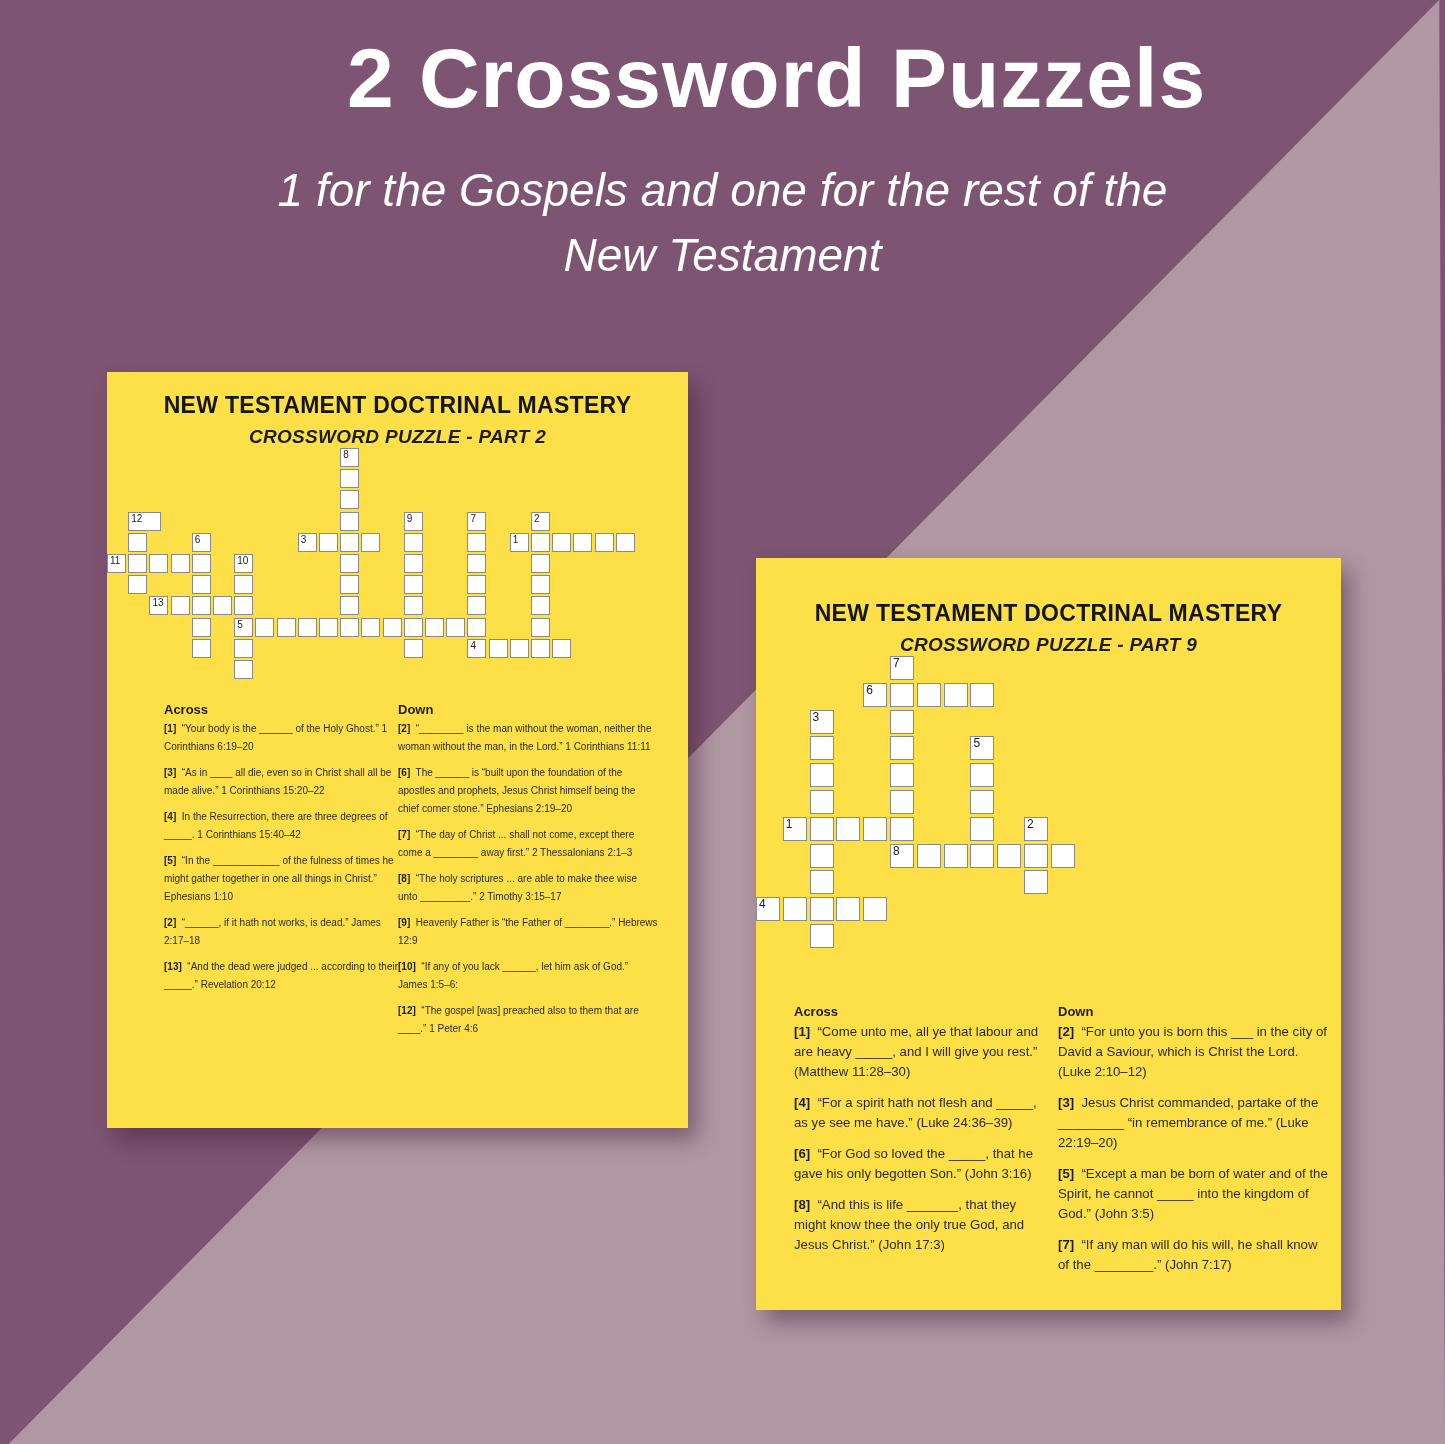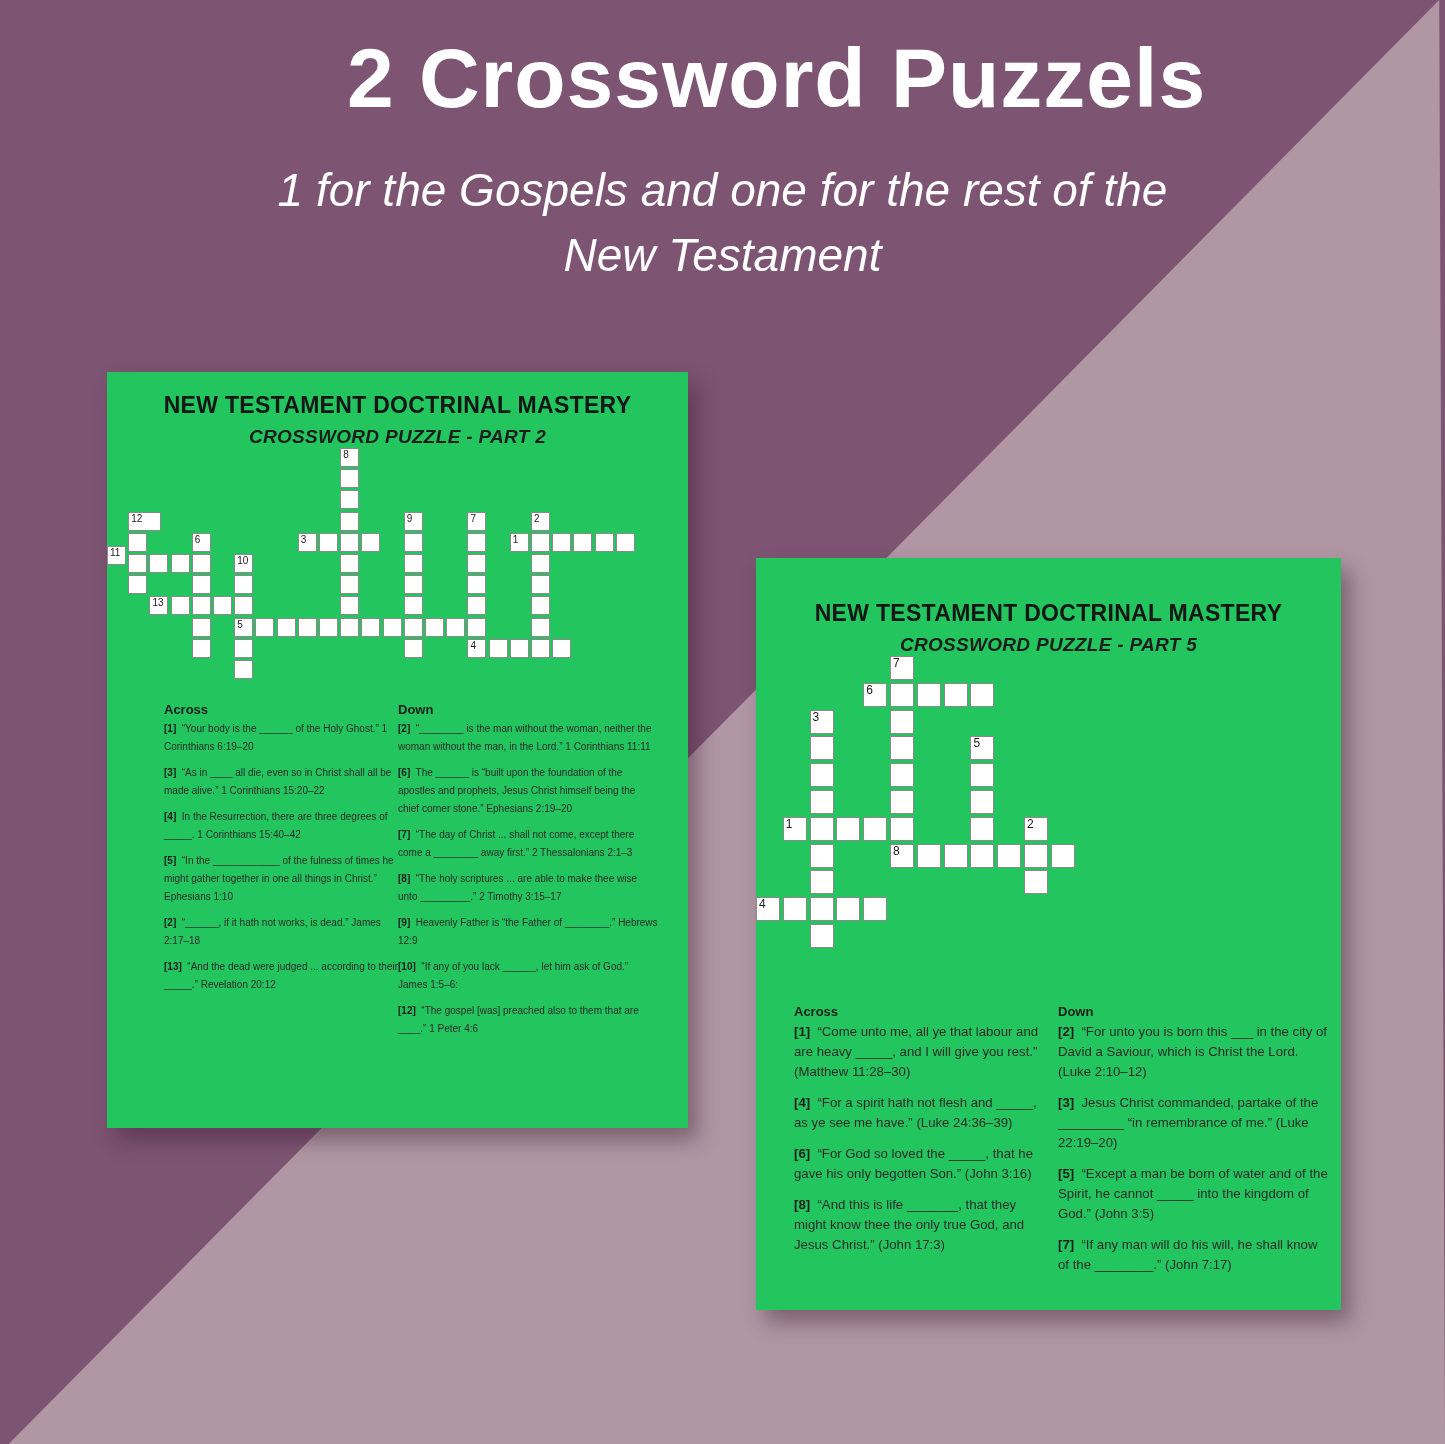--- a/index.html
+++ b/index.html
@@ -5,21 +5,21 @@
   html,body{margin:0;padding:0;}
   body{width:1445px;height:1444px;font-family:"Liberation Sans",sans-serif;}
   .poster{position:relative;width:1445px;height:1444px;background:#7d5472;overflow:hidden;}
   .tri{position:absolute;inset:0;background:#b197a4;
        clip-path:polygon(99.6% 0%, 100% 100%, 0.6% 100%);}
   .poster-title{position:absolute;top:30px;left:0;width:100%;margin:0;text-align:center;
        color:#ffffff;font-size:84px;font-weight:800;letter-spacing:1px;
        transform:translateX(54px);}
   .poster-sub{position:absolute;top:158px;left:0;width:100%;text-align:center;color:#ffffff;
        font-style:italic;font-size:46px;line-height:1.42;font-weight:400;}
-  .page{position:absolute;background:#22c55e;box-shadow:9px 12px 20px rgba(60,28,52,0.45);}
+  .page{position:absolute;background:#fde047;box-shadow:9px 12px 20px rgba(60,28,52,0.45);}
   #page2{left:107px;top:372px;width:581px;height:756px;}
   #page1{left:756px;top:558px;width:585px;height:752px;}
   .page-title{margin:0;text-align:center;font-weight:700;color:#161616;letter-spacing:0.3px;}
   #page2 .page-title{padding-top:20px;font-size:23px;}
   #page1 .page-title{padding-top:42px;font-size:23px;}
   .page-sub{margin-top:7px;text-align:center;font-style:italic;font-weight:600;
        font-size:19px;color:#1d1d1d;letter-spacing:0.3px;}
   .grid{position:absolute;}
   .cell{position:absolute;background:#ffffff;border:1px solid #8a8a8a;box-sizing:border-box;}
   .cell .num{position:absolute;top:0px;left:2px;color:#1a1a1a;line-height:1.1;}
@@ -108,21 +108,21 @@
         </div>
         <div class="cell" style="left: 212px; top: 84.8px; width: 19px; height: 19px;"></div>
         <div class="cell" style="left: 254.4px; top: 84.8px; width: 19px; height: 19px;"></div>
         <div class="cell" style="left: 402.8px; top: 84.8px; width: 19px; height: 19px;">
           <span class="num">1</span>
         </div>
         <div class="cell" style="left: 445.2px; top: 84.8px; width: 19px; height: 19px;"></div>
         <div class="cell" style="left: 466.4px; top: 84.8px; width: 19px; height: 19px;"></div>
         <div class="cell" style="left: 487.6px; top: 84.8px; width: 19px; height: 19px;"></div>
         <div class="cell" style="left: 508.8px; top: 84.8px; width: 19px; height: 19px;"></div>
-        <div class="cell" style="left: 0px; top: 98px; width: 19px; height: 19px;">
+        <div class="cell" style="left: 0px; top: 106px; width: 19px; height: 19px;">
           <span class="num">11</span>
         </div>
         <div class="cell" style="left: 42.4px; top: 106px; width: 19px; height: 19px;"></div>
         <div class="cell" style="left: 63.6px; top: 106px; width: 19px; height: 19px;"></div>
         <div class="cell" style="left: 127.2px; top: 106px; width: 19px; height: 19px;">
           <span class="num">10</span>
         </div>
         <div class="cell" style="left: 127.2px; top: 127.2px; width: 19px; height: 19px;"></div>
         <div class="cell" style="left: 127.2px; top: 148.4px; width: 19px; height: 19px;"></div>
         <div class="cell" style="left: 127.2px; top: 169.6px; width: 19px; height: 19px;">
@@ -170,21 +170,21 @@
           <p class="clue"><b>[8]</b><span>&nbsp; “The holy scriptures ... are able to make thee wise unto _________.” 2 Timothy 3:15–17</span></p>
           <p class="clue"><b>[9]</b><span>&nbsp; Heavenly Father is “the Father of ________.” Hebrews 12:9</span></p>
           <p class="clue"><b>[10]</b><span>&nbsp; “If any of you lack ______, let him ask of God.” James 1:5–6:</span></p>
           <p class="clue"><b>[12]</b><span>&nbsp; “The gospel [was] preached also to them that are ____.” 1 Peter 4:6</span></p>
         </div>
     </div>
   </section>
 
   <section id="page1" class="page">
     <h2 class="page-title">NEW TESTAMENT DOCTRINAL MASTERY</h2>
-    <div class="page-sub">CROSSWORD PUZZLE - PART 5</div>
+    <div class="page-sub">CROSSWORD PUZZLE - PART 9</div>
     <div id="grid1" class="grid" style="width: 318.8px; height: 292px;">
         <div class="cell" style="left: 134px; top: 0px; width: 24px; height: 24px;">
           <span class="num">7</span>
         </div>
         <div class="cell" style="left: 134px; top: 26.8px; width: 24px; height: 24px;"></div>
         <div class="cell" style="left: 134px; top: 53.6px; width: 24px; height: 24px;"></div>
         <div class="cell" style="left: 134px; top: 80.4px; width: 24px; height: 24px;"></div>
         <div class="cell" style="left: 134px; top: 107.2px; width: 24px; height: 24px;"></div>
         <div class="cell" style="left: 134px; top: 134px; width: 24px; height: 24px;"></div>
         <div class="cell" style="left: 134px; top: 160.8px; width: 24px; height: 24px;"></div>

